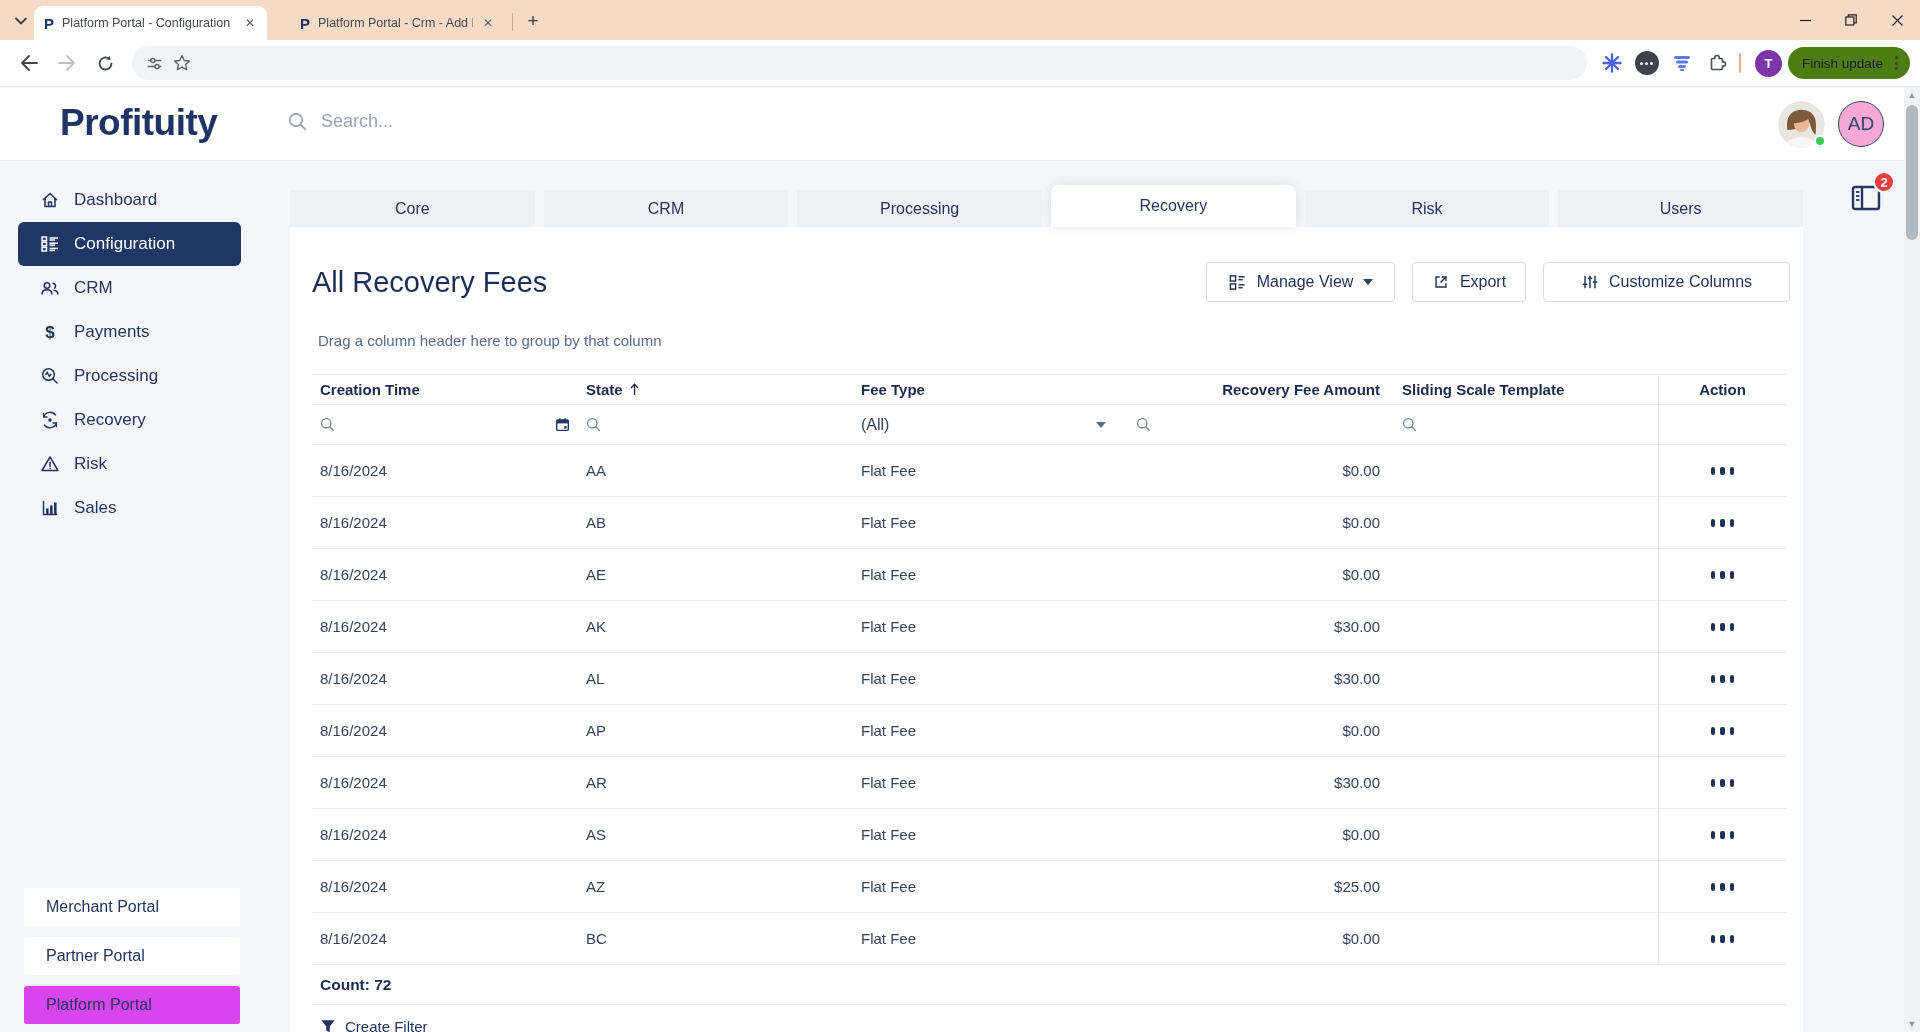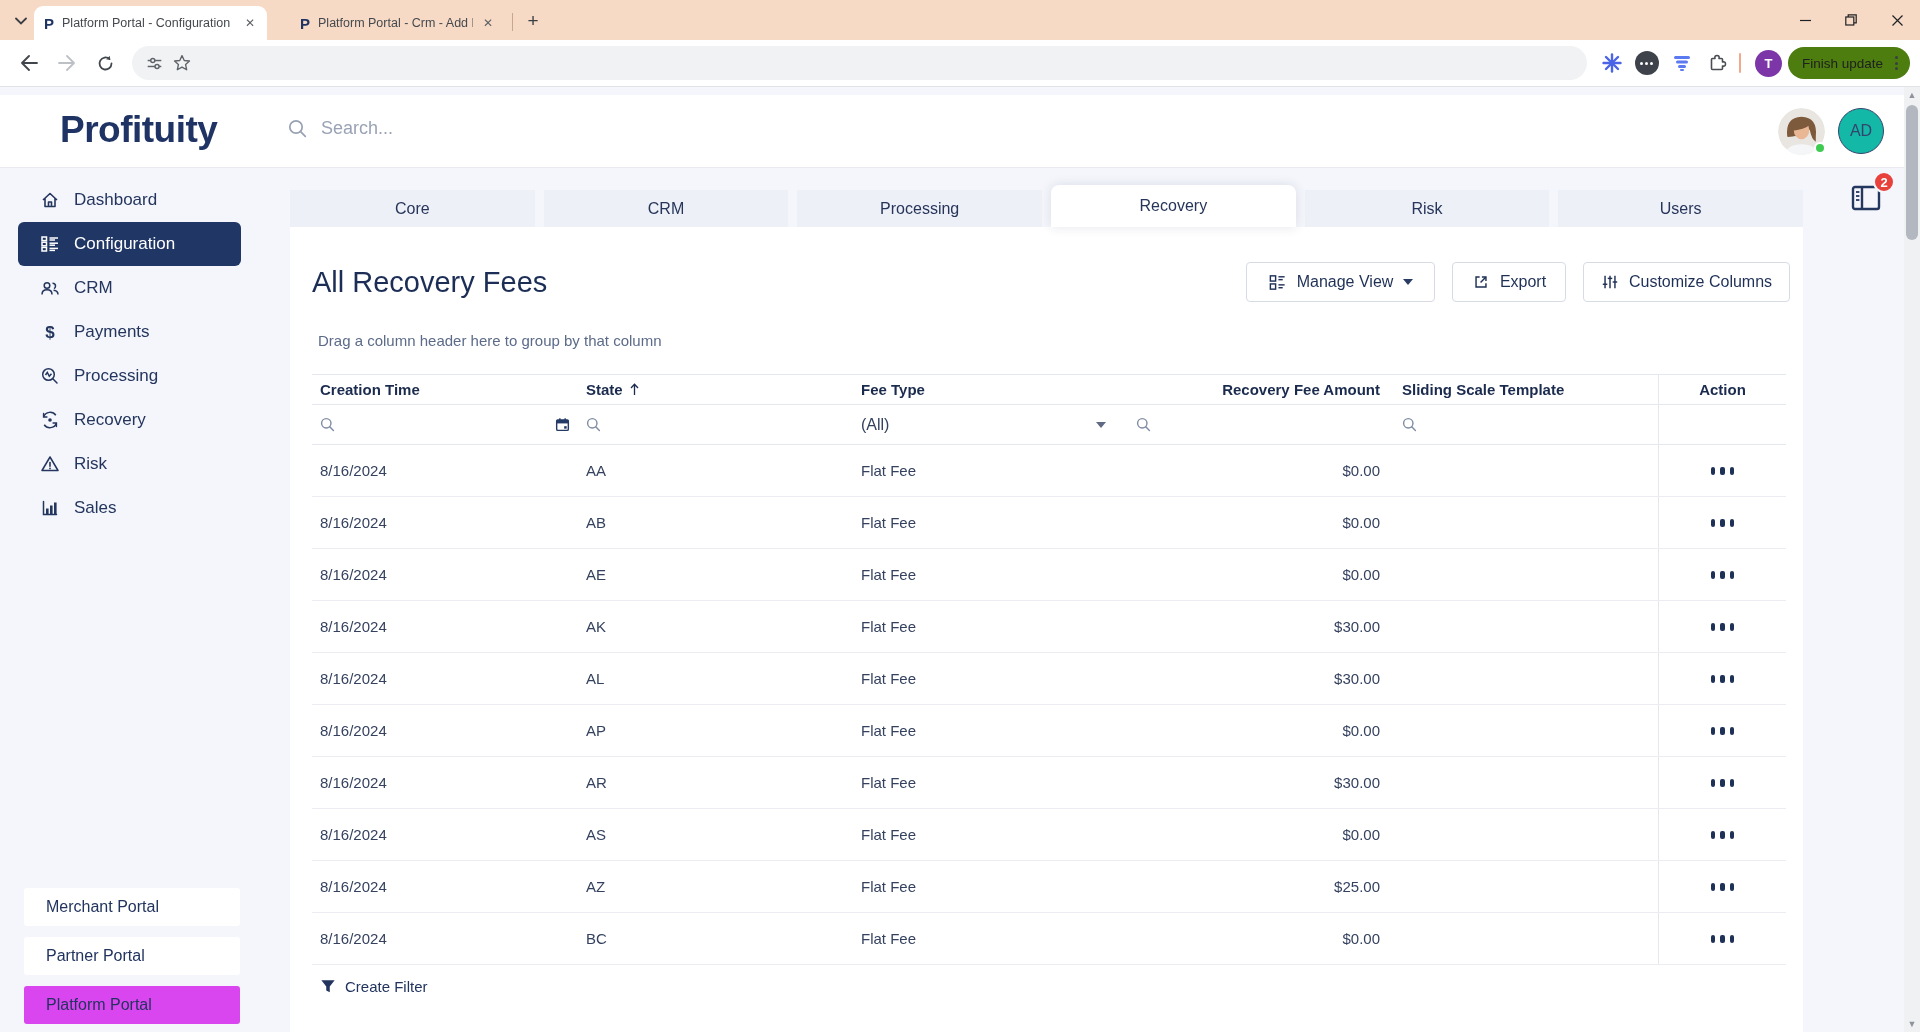--- a/index.html
+++ b/index.html
@@ -34,29 +34,29 @@
   .ext-chat{width:24px;height:24px;background:#3E434B;border-radius:50%;display:flex;align-items:center;justify-content:center;gap:2px;}
   .ext-chat i{width:3px;height:3px;background:#fff;border-radius:50%;}
   .ext-sep{width:2px;height:20px;background:#F0A98C;border-radius:1px;}
   .profile-t{width:27px;height:27px;border-radius:50%;background:#7C36A8;color:#fff;font-size:13px;font-weight:bold;display:flex;align-items:center;justify-content:center;margin:0 6px;}
   .updatepill{height:32px;border-radius:16px;background:#4d7c0f;display:flex;align-items:center;gap:8px;padding:0 8px 0 14px;font-size:13.5px;color:#1E1F21;}
   .kebab{display:flex;flex-direction:column;gap:2.5px;padding:0 4px;}
   .kebab i{width:3px;height:3px;background:#3A3F44;border-radius:50%;}
 
   
   .app{position:absolute;left:0;top:87px;width:1904px;height:945px;background:#F4F6FB;}
-  .app-header{position:absolute;left:0;top:8px;width:100%;height:73px;background:#fff;border-bottom:1px solid #E8EAF0;}
+  .app-header{position:absolute;left:0;top:1px;width:100%;height:73px;background:#fff;border-bottom:1px solid #E8EAF0;}
   .logo{position:absolute;left:60px;top:14px;font-size:37px;font-weight:bold;color:#1F3464;letter-spacing:-0.5px;}
   .gsearch{position:absolute;left:288px;top:22px;display:flex;align-items:center;gap:12px;}
   .gsearch input{border:none;outline:none;font-size:18px;color:#33405C;width:320px;background:transparent;}
   .gsearch input::placeholder{color:#9AA3B5;}
   .avatar{position:absolute;left:1778px;top:13px;width:47px;height:47px;border-radius:50%;overflow:visible;}
   .avatar svg{border-radius:50%;display:block;}
   .status-dot{position:absolute;right:-1px;bottom:1px;width:12px;height:12px;border-radius:50%;background:#3FCB52;border:2px solid #fff;}
-  .ad-circle{position:absolute;left:1838px;top:13px;width:46px;height:46px;border-radius:50%;border:1.5px solid #33456F;background:#14b8a6;display:flex;align-items:center;justify-content:center;font-size:16px;color:#33456F;}
+  .ad-circle{position:absolute;left:1838px;top:13px;width:46px;height:46px;border-radius:50%;border:1.5px solid #33456F;background:#f9a8d4;display:flex;align-items:center;justify-content:center;font-size:19px;color:#33456F;}
 
   .app-body{position:absolute;left:0;top:73px;width:100%;height:872px;}
 
   
   .sidebar{position:absolute;left:0;top:0;width:267px;height:100%;}
   .side-nav{padding-top:18px;}
   .side-item{height:44px;margin:0 26px 0 18px;padding-left:22px;border-radius:6px;display:flex;align-items:center;gap:14px;font-size:17px;color:#24355E;}
   .side-item.active{background:#203765;color:#fff;}
   .side-item .ic{display:flex;width:20px;justify-content:center;}
   .portal{position:absolute;left:24px;bottom:8px;width:216px;display:flex;flex-direction:column;gap:11px;}
@@ -71,21 +71,21 @@
   .main{position:absolute;left:290px;top:0;width:1513px;height:100%;}
   .tabs{margin-top:30px;display:flex;gap:9px;height:37px;position:relative;z-index:2;}
   .tab{flex:1;background:#EDF0F7;display:flex;align-items:center;justify-content:center;font-size:16px;color:#27355A;}
   .tab.active{background:#fff;margin-top:-5px;height:42px;border-radius:8px 8px 0 0;box-shadow:0 0 12px rgba(30,42,80,0.12);}
   .card{position:relative;z-index:1;background:#fff;height:900px;}
 
   .title-row{display:flex;align-items:center;justify-content:space-between;padding:35px 13px 0 22px;}
   .page-title{font-size:29px;color:#1C2E55;}
   .btn-row{display:flex;gap:17px;}
   .btn{height:40px;border:1px solid #D7DBE4;border-radius:4px;background:#fff;display:flex;align-items:center;justify-content:center;gap:10px;font-size:16px;color:#1F3056;}
-  .btn.w-mv{width:189px;}.btn.w-ex{width:114px;}.btn.w-cc{width:207px;}
+  .btn.w-mv{width:189px;}.btn.w-ex{width:114px;}.btn.w-cc{width:247px;}
   .caret{width:0;height:0;border-left:5px solid transparent;border-right:5px solid transparent;border-top:6px solid #2A3C63;}
 
   .hint{margin:30px 0 0 28px;font-size:15px;color:#5C6B89;}
 
   .tablewrap{margin:25px 17px 0 22px;width:1474px;}
   .grid-row{display:grid;grid-template-columns:266px 275px 275px 260px 270px 128px;align-items:center;}
   .thead{height:31px;border-top:1px solid #E4E7EE;border-bottom:1px solid #E4E7EE;font-weight:bold;font-size:15px;color:#1B2B4E;}
   .tfilter{height:40px;border-bottom:1px solid #E4E7EE;color:#7E8BA3;}
   .trow{height:52px;border-bottom:1px solid #EAECF2;font-size:15px;color:#35425F;}
   .cell{padding:0 8px;white-space:nowrap;overflow:hidden;display:flex;align-items:center;}
@@ -639,20 +639,21 @@
     <div class="action-cell" data-interactable="false">
       <span class="dots" data-interactable="true">
                       <i></i>
                       <i></i>
                       <i></i>
                     </span>
     </div>
   </div>
 </div>
 
+            <div class="count-row" data-interactable="false">Count: 72</div>
 
             <div class="create-filter" data-interactable="true">
               <svg data-interactable="false" width="16" height="15" viewBox="0 0 18 17">
                   <path d="M1.5 1.5 H16.5 L11 8.5 V15 L7 13 V8.5 Z" fill="#22345E"></path>
                 </svg>
               <span data-interactable="false">Create Filter</span>
             </div>
           </div>
         </div>
       </div>

